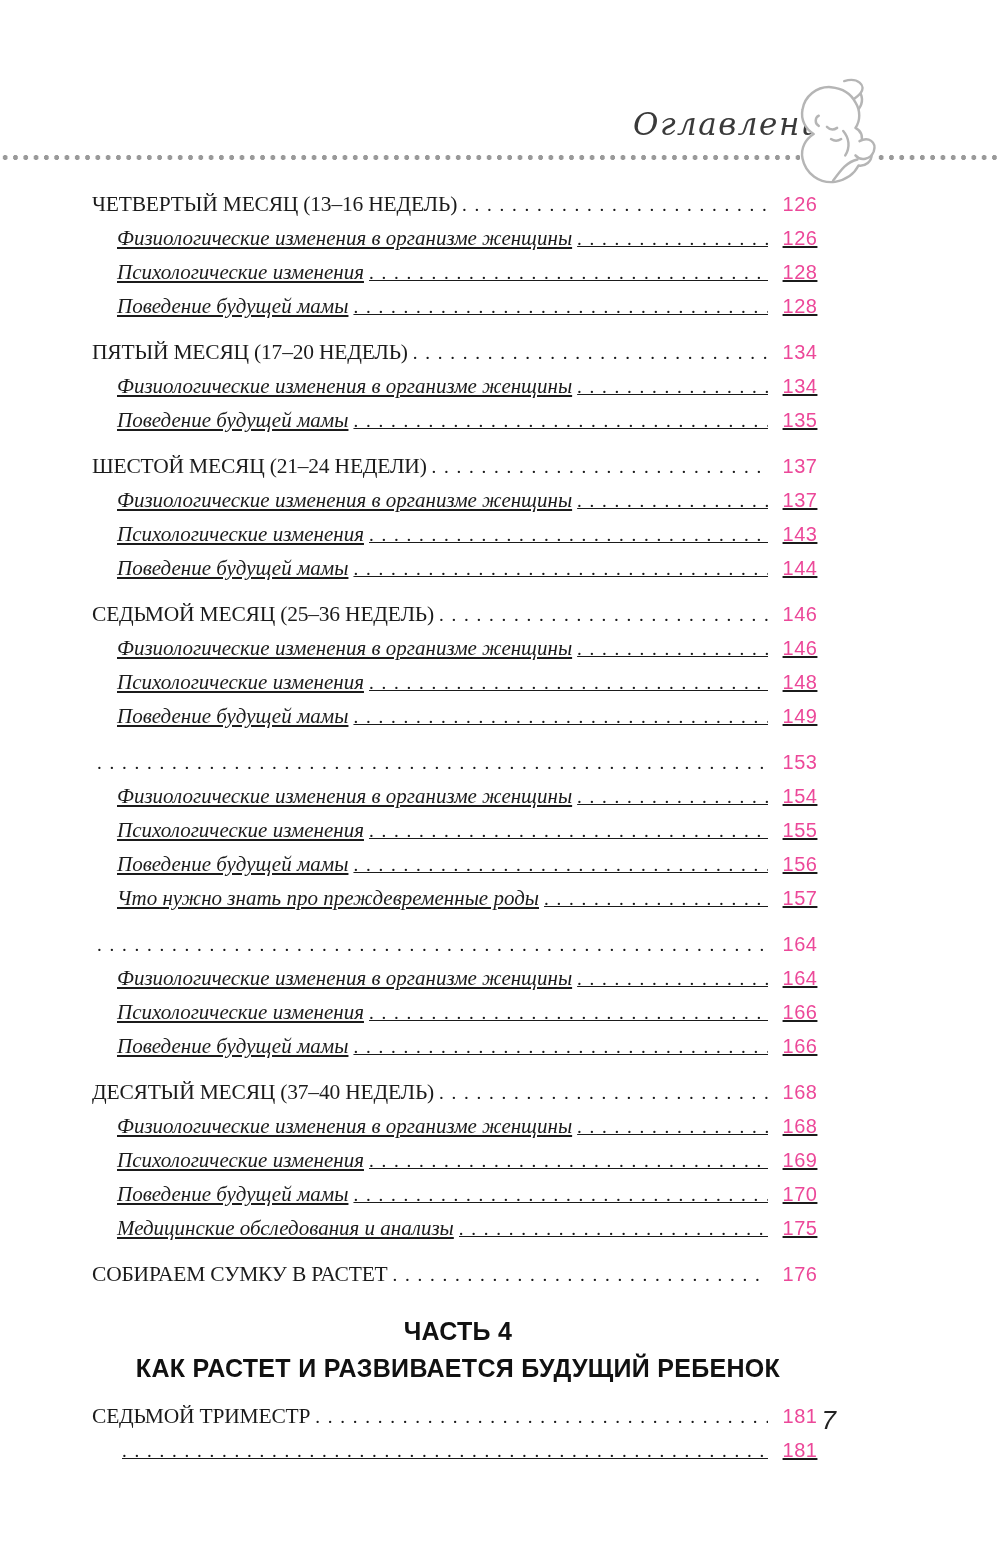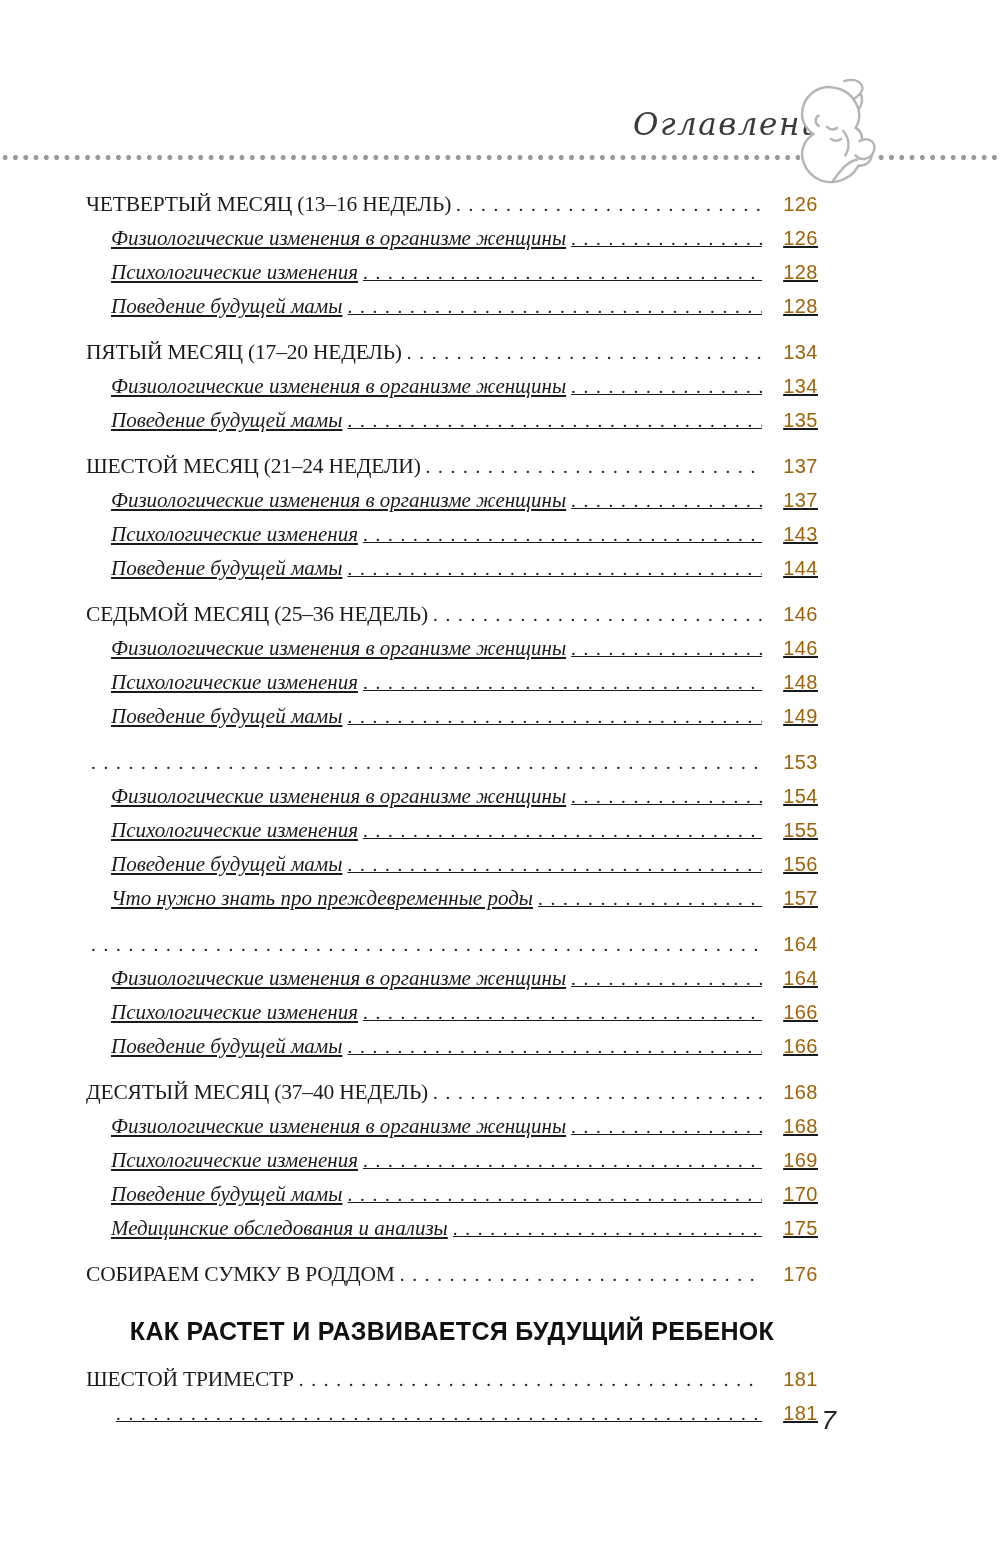--- a/index.html
+++ b/index.html
@@ -18,43 +18,43 @@
   .fetus { position:absolute; top:78px; left:780px; width:102px; height:112px; }
   .dotline {
     position:absolute; top:154px; height:7px;
     background-image:radial-gradient(circle, #9a9a9a 2.3px, rgba(0,0,0,0) 2.8px);
     background-size:10.3px 7px; background-repeat:repeat-x; background-position:0 center;
   }
   .dotline.left  { left:0;    width:800px; }
   .dotline.right { left:876px; width:124px; }
 
   
-  .toc { position:absolute; top:188px; left:86px; width:732px; }
+  .toc { position:absolute; top:188px; left:92px; width:732px; }
   .toc-section + .toc-section { margin-top:12px; }
   .toc-row {
     display:flex; align-items:baseline; line-height:33px; white-space:nowrap;
   }
   .toc-row.main .entry-text {
     font-size:21.5px; letter-spacing:-0.2px;
   }
   .toc-row.sub { padding-left:25px;text-decoration:underline; }
   .toc-row.sub .entry-text {
     font-style:italic; font-size:21px;
   }
   .leader {
     flex:1; overflow:hidden; margin:0 8px 0 5px; min-width:12px;
   }
   .leader::after {
     content:". . . . . . . . . . . . . . . . . . . . . . . . . . . . . . . . . . . . . . . . . . . . . . . . . . . . . . . . . . . . . . . . . . . . . . . .";
     font-size:19px; letter-spacing:1.5px; color:#1b1b1b; font-style:normal;
   }
   .page-num {
-    min-width:48px; text-align:right;
+    min-width:48px; text-align:center;
     font-family:"Liberation Sans", sans-serif; font-size:20px; letter-spacing:0.5px;
-    color:#a16207;
+    color:#ec4899;
   }
 
   
   .part-heading {
     text-align:center; margin:21px 0 13px;
     font-family:"Liberation Sans", sans-serif; font-weight:bold;
     font-size:25px; line-height:37px; letter-spacing:0.3px; color:#111;
   }
 
   
@@ -259,31 +259,32 @@
           <span class="page-num">170</span>
         </div>
         <div class="toc-row sub">
           <span class="entry-text">Медицинские обследования и анализы</span>
           <span class="leader"></span>
           <span class="page-num">175</span>
         </div>
       </div>
       <div class="toc-section">
         <div class="toc-row main">
-          <span class="entry-text">СОБИРАЕМ СУМКУ В РОДДОМ</span>
+          <span class="entry-text">СОБИРАЕМ СУМКУ В РАСТЕТ</span>
           <span class="leader"></span>
           <span class="page-num">176</span>
         </div>
       </div>
       <div class="part-heading">
+        <div>ЧАСТЬ 4</div>
         <div>КАК РАСТЕТ И РАЗВИВАЕТСЯ БУДУЩИЙ РЕБЕНОК</div>
       </div>
       <div class="toc-section">
         <div class="toc-row main">
-          <span class="entry-text">ШЕСТОЙ ТРИМЕСТР</span>
+          <span class="entry-text">СЕДЬМОЙ ТРИМЕСТР</span>
           <span class="leader"></span>
           <span class="page-num">181</span>
         </div>
         <div class="toc-row sub">
           <span class="leader"></span>
           <span class="page-num">181</span>
         </div>
       </div>
     </main>
 

